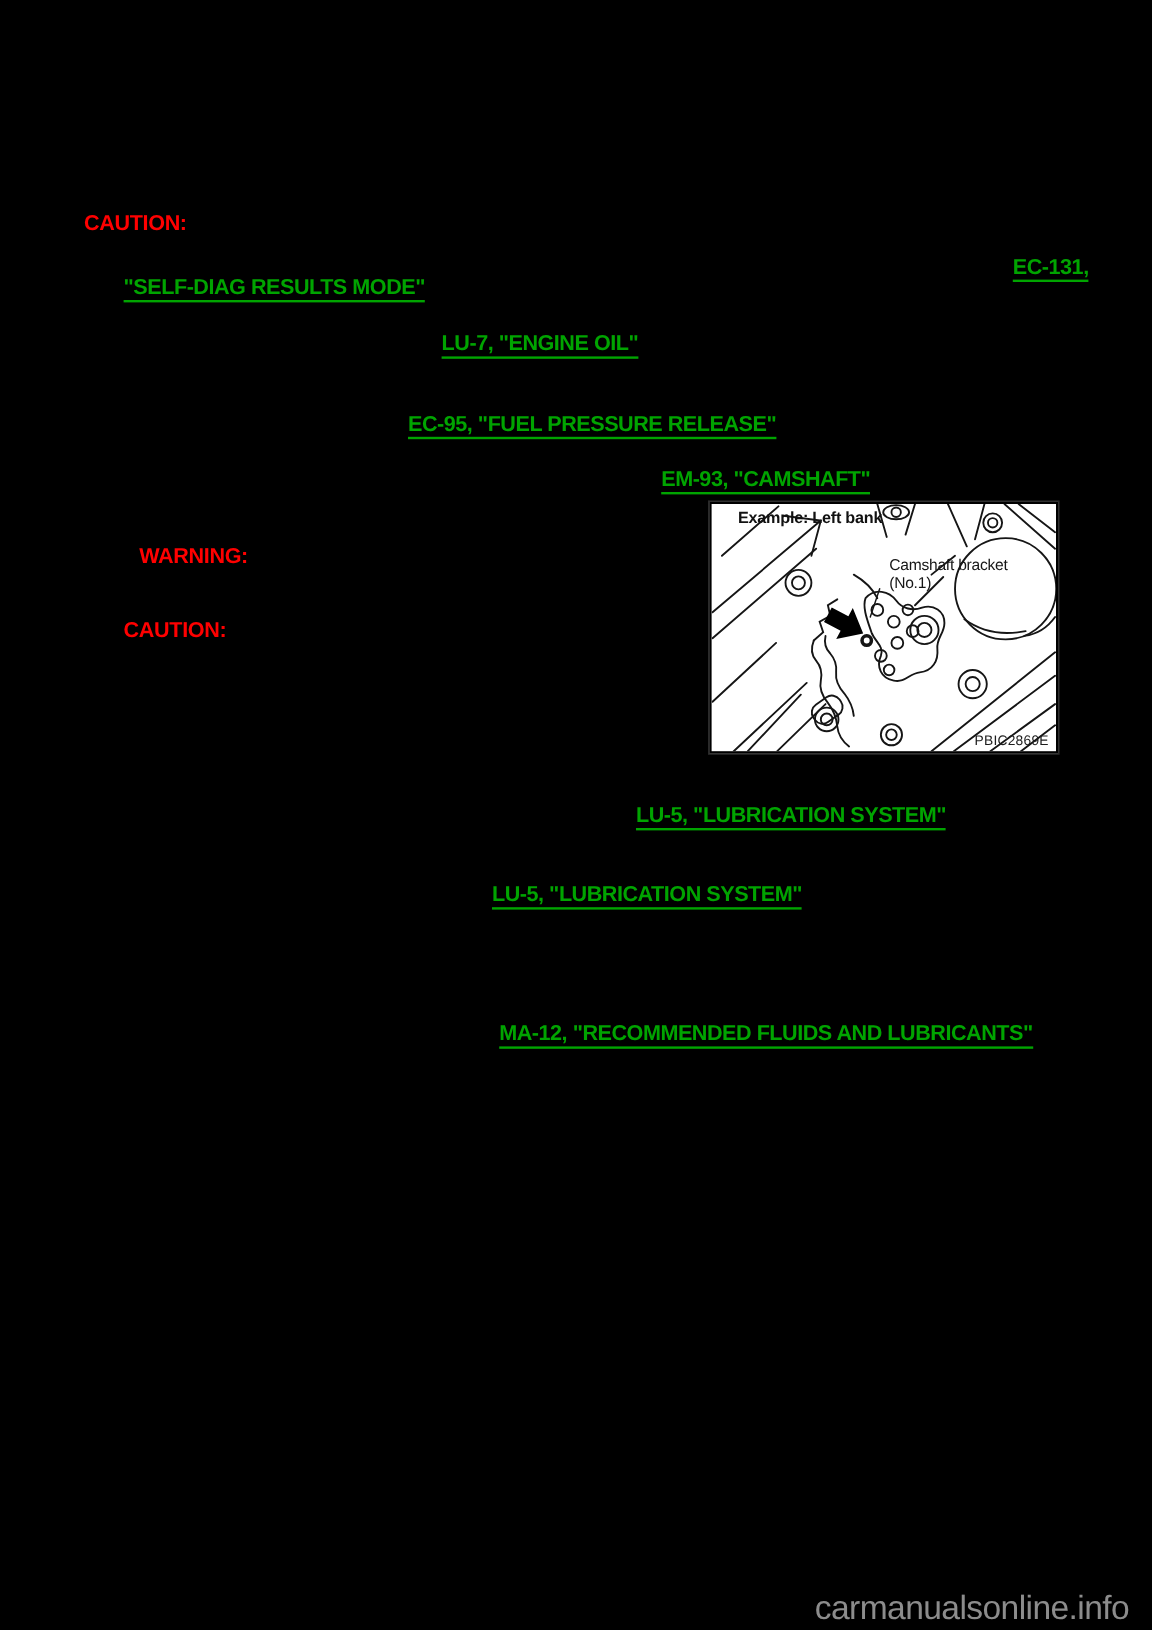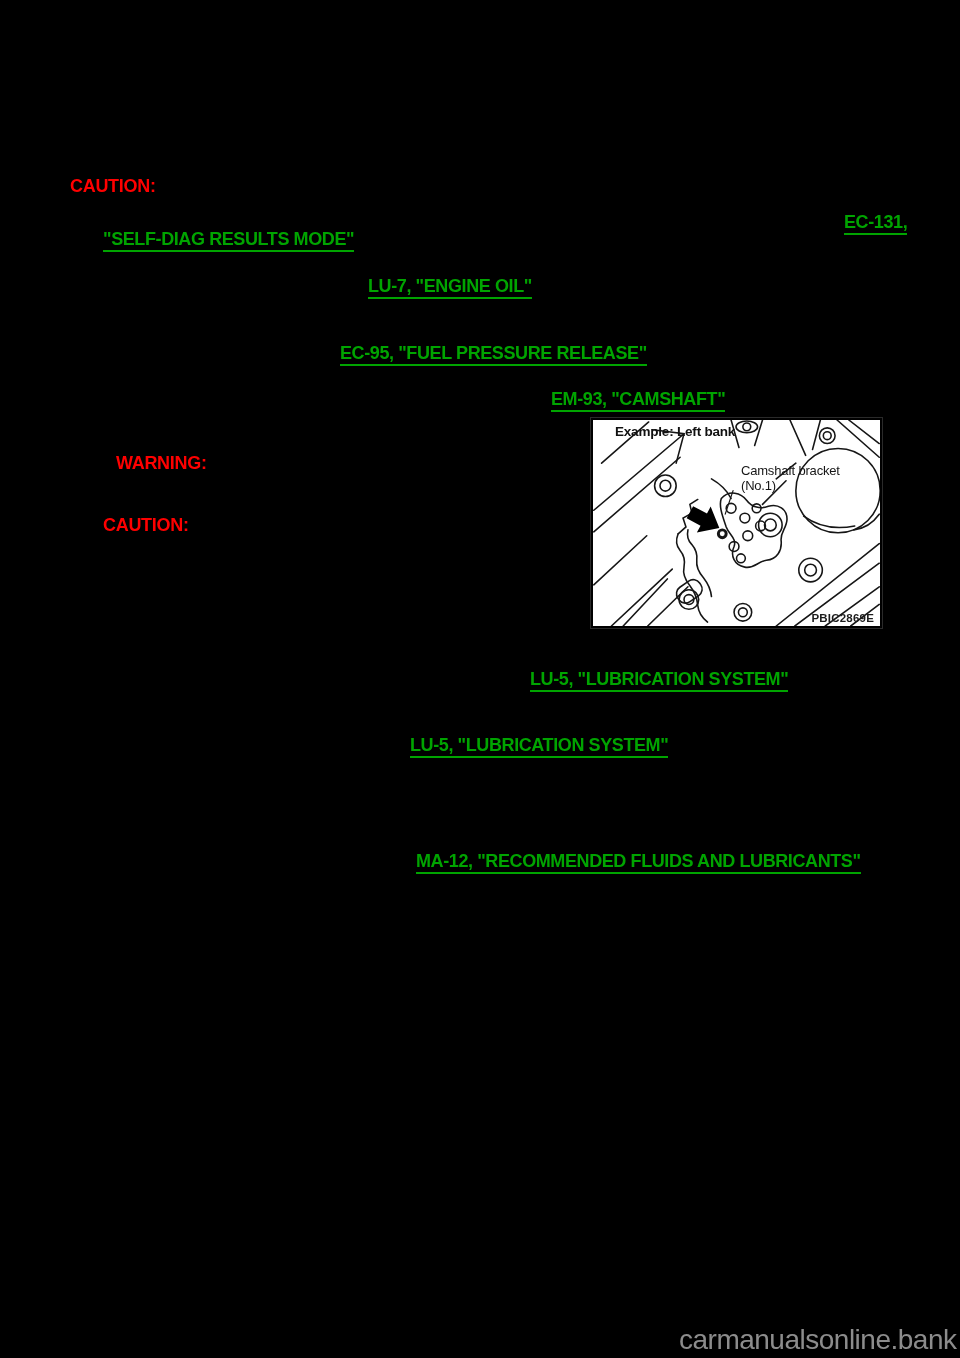--- a/index.html
+++ b/index.html
@@ -34,21 +34,21 @@
   .fig-example {
     position:absolute; left:6px; top:4px;
     font-size:13.5px; font-weight:bold; color:#111; letter-spacing:-0.2px;margin-left:16px;
   }
   .fig-callout {
     position:absolute; left:100px; top:43px;
     font-size:13px; line-height:15px; color:#161616; letter-spacing:-0.2px;margin-left:48px;
   }
   .fig-code {
     position:absolute; right:6px; bottom:2px;
-    font-size:11.5px; font-weight:bold; color:#1d1d1d; letter-spacing:0.2px;
+    font-size:11.5px; font-weight:normal; color:#1d1d1d; letter-spacing:0.2px;
   }
   .watermark {
     position:absolute; left:679px; top:1324px;
     font-size:28px; color:var(--watermark-gray,#8c8c8c); letter-spacing:-0.5px;
   }
 </style>
 </head>
 <body>
 
 <div class="abs alert" style="left:70px; top:176px">CAUTION:</div>
@@ -129,13 +129,13 @@
   </div>
   <div class="fig-code">PBIC2869E</div>
 </div>
 
 <a class="abs link" style="left:530px; top:669px">LU-5, "LUBRICATION SYSTEM"</a>
 
 <a class="abs link" style="left:410px; top:735px">LU-5, "LUBRICATION SYSTEM"</a>
 
 <a class="abs link" style="left:416px; top:851px">MA-12, "RECOMMENDED FLUIDS AND LUBRICANTS"</a>
 
-<div class="watermark">carmanualsonline.bank</div>
+<div class="watermark">carmanualsonline.info</div>
 
 </body></html>

